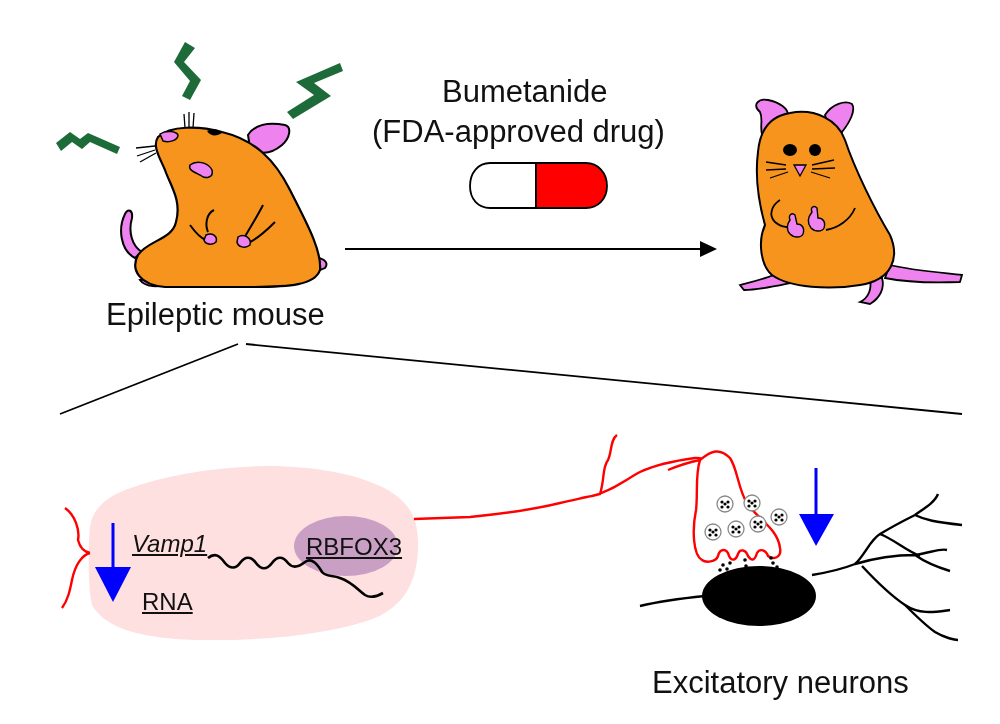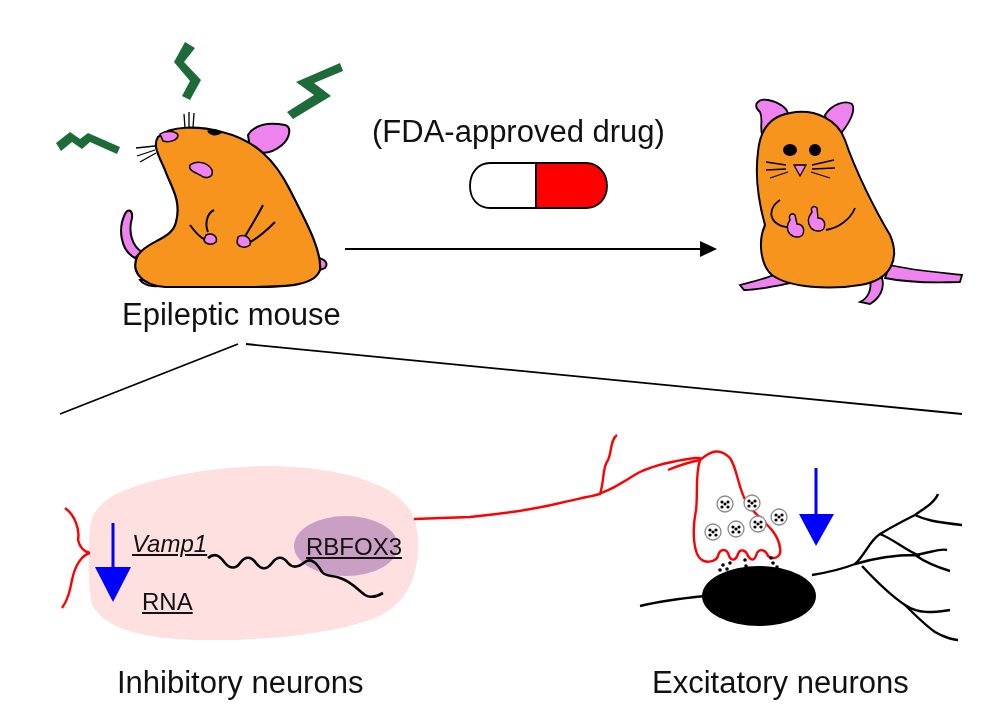--- a/index.html
+++ b/index.html
@@ -157,20 +157,20 @@
           <circle cx="773" cy="563" r="1.8"></circle>
           <circle cx="777" cy="567" r="1.8"></circle>
     </g>
     <ellipse cx="759" cy="596" rx="57" ry="30" fill="#000"></ellipse>
     <path d="M640 606 C665 600 685 598 705 596 M812 575 C830 572 845 568 855 564 C865 555 870 540 880 534 C890 528 905 520 915 515 C925 508 935 502 938 494 M915 515 C925 520 935 522 962 525 M880 534 C895 540 905 550 920 556 M855 564 C875 558 895 555 915 555 C930 553 940 548 947 550 M915 555 C925 562 940 568 950 571 M862 566 C875 580 890 595 905 605 C920 615 935 612 950 610 M905 605 C915 615 925 625 935 632 C945 638 955 640 958 640" fill="none" stroke="#000" stroke-width="2.4"></path>
     <line x1="816" y1="468" x2="816" y2="515" stroke="#0000ff" stroke-width="3"></line>
     <polygon points="799,514 834,514 816,546" fill="#0000ff"></polygon>
   </g>
 </svg>
 
-<div class="lbl big" style="left:122px; top:297px;">Epileptic mouse</div>
+<div class="lbl big" style="left:106px; top:297px;">Epileptic mouse</div>
+<div class="lbl big" style="left:442px; top:74px;">Bumetanide</div>
 <div class="lbl big" style="left:372px; top:114px;">(FDA-approved drug)</div>
 <div class="lbl mid ital" style="left:132px; top:530px;">Vamp1</div>
 <div class="lbl mid" style="left:142px; top:588px;">RNA</div>
 <div class="lbl mid" style="left:306px; top:533px;">RBFOX3</div>
-<div class="lbl big" style="left:117px; top:665px;">Inhibitory neurons</div>
 <div class="lbl big" style="left:652px; top:665px;">Excitatory neurons</div>
 </div>
 
 </body></html>

